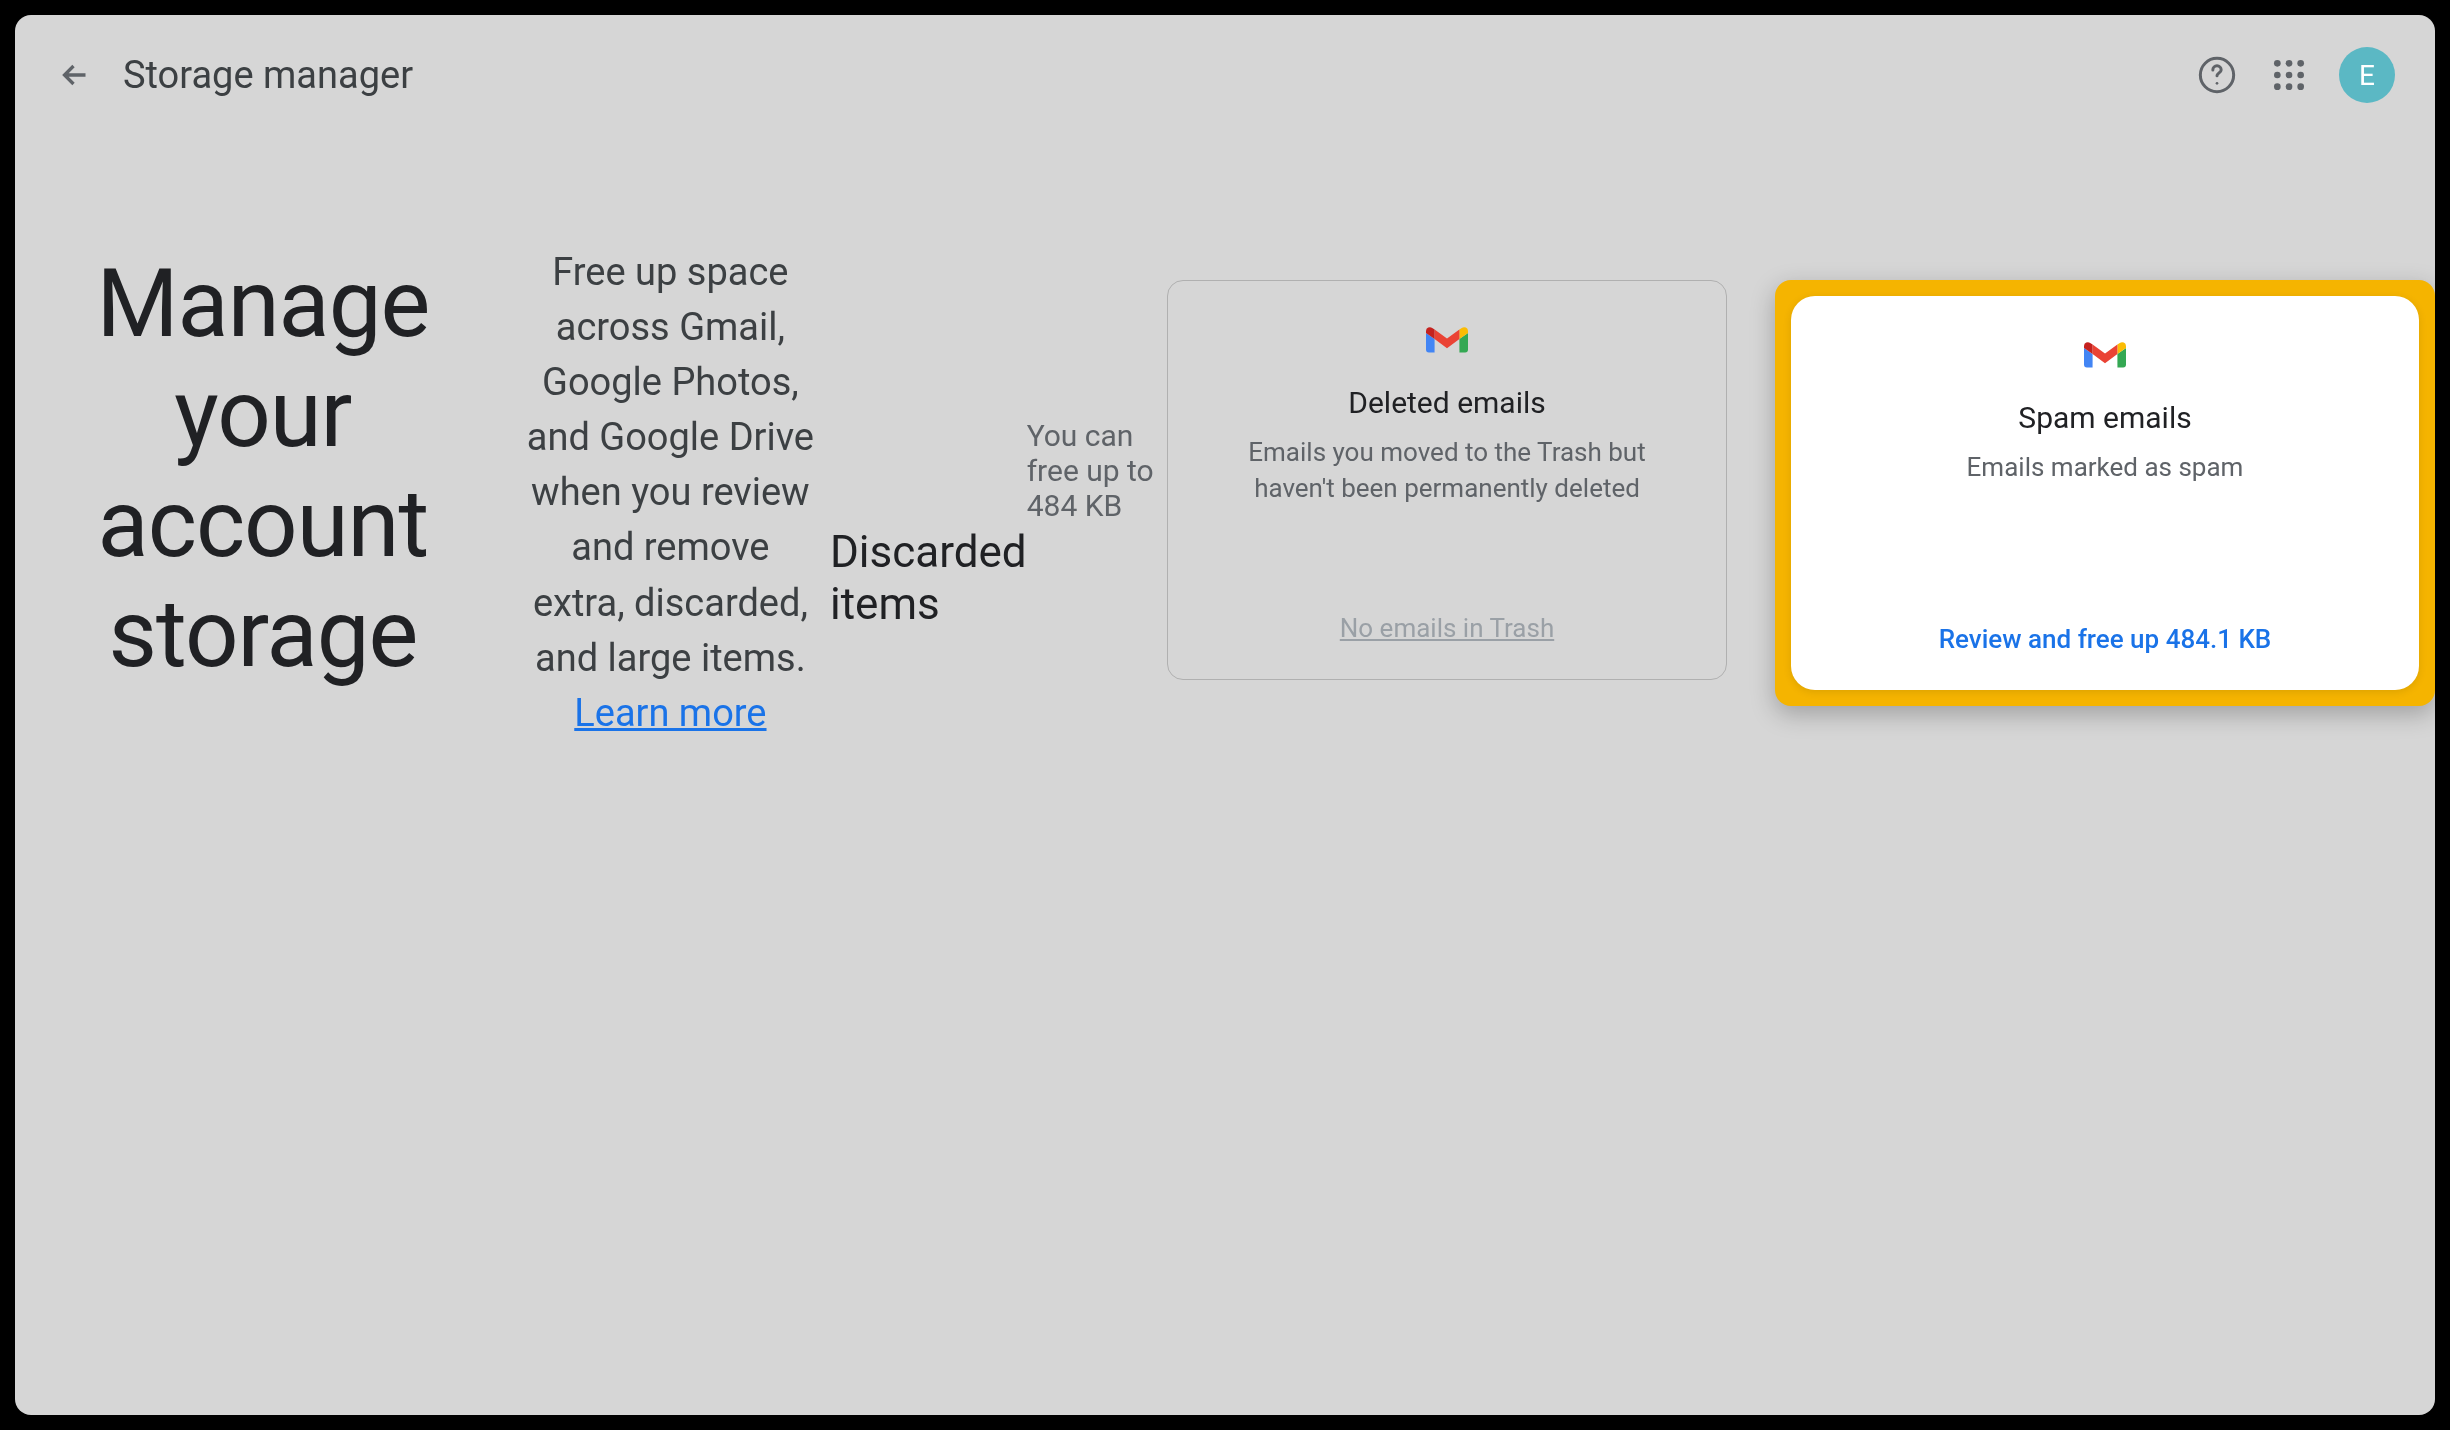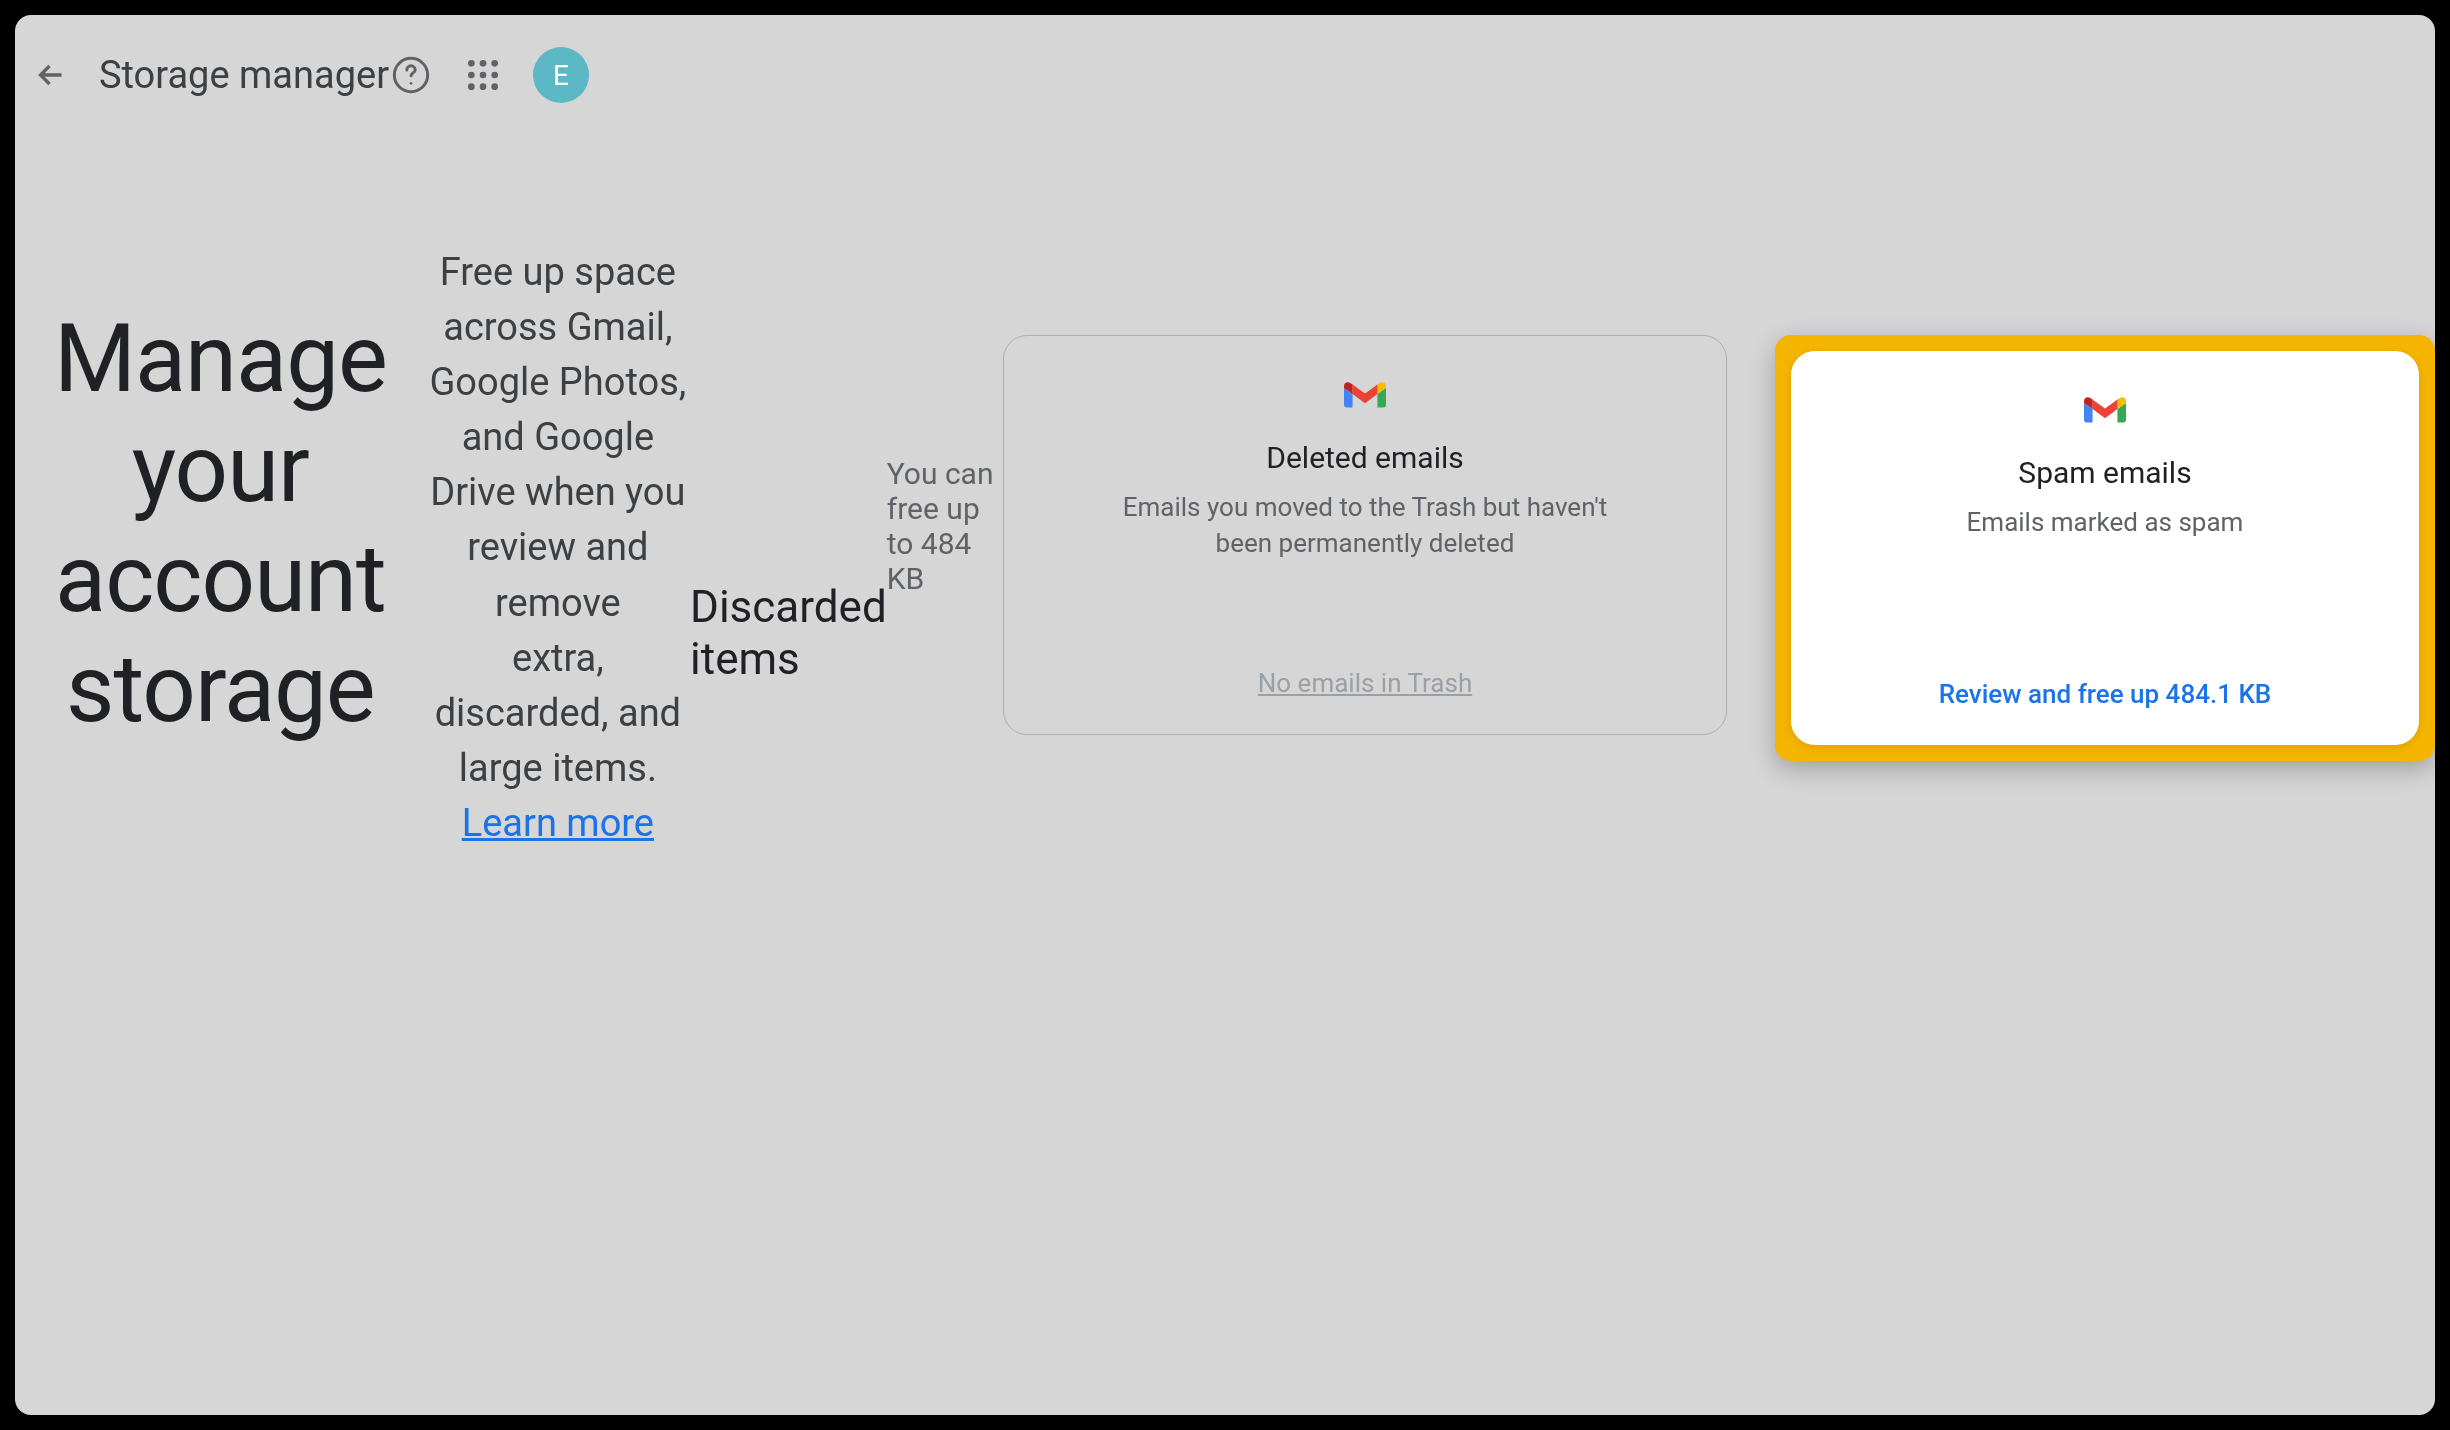--- a/index.html
+++ b/index.html
@@ -20,21 +20,22 @@
       width: 2420px;
       height: 1400px;
       background: #d6d6d6;
       border-radius: 16px;
       overflow: hidden;
       position: relative;
     }
     .header {
       display: flex;
       align-items: center;
-      padding: 24px 16px;
+      justify-content: space-between;
+      padding: 24px 40px;
       height: 120px;
     }
     .header-left {
       display: flex;
       align-items: center;
       gap: 28px;
     }
     .back-arrow {
       width: 40px;
       height: 40px;
@@ -122,24 +123,24 @@
       font-size: 30px;
       color: #5f6368;
       margin-bottom: 44px;
     }
     .cards-row {
       display: flex;
       gap: 48px;
       align-items: flex-start;
     }
     .card {
-      width: 724px;
+      width: 560px;
       height: 400px;
       border: 1.5px solid #b0b0b0;
-      border-radius: 24px;
+      border-radius: 16px;
       display: flex;
       flex-direction: column;
       align-items: center;
       padding: 44px 40px 36px 40px;
       cursor: pointer;
       position: relative;
     }
     .card-highlighted-wrapper {
       position: relative;
       padding: 16px;

